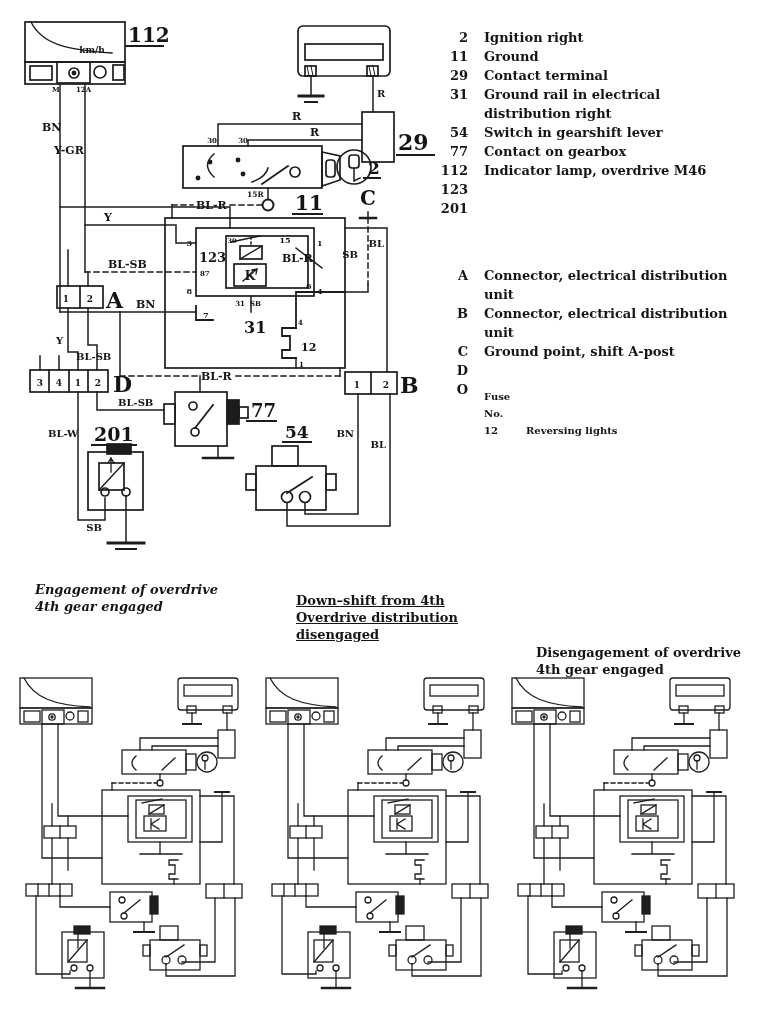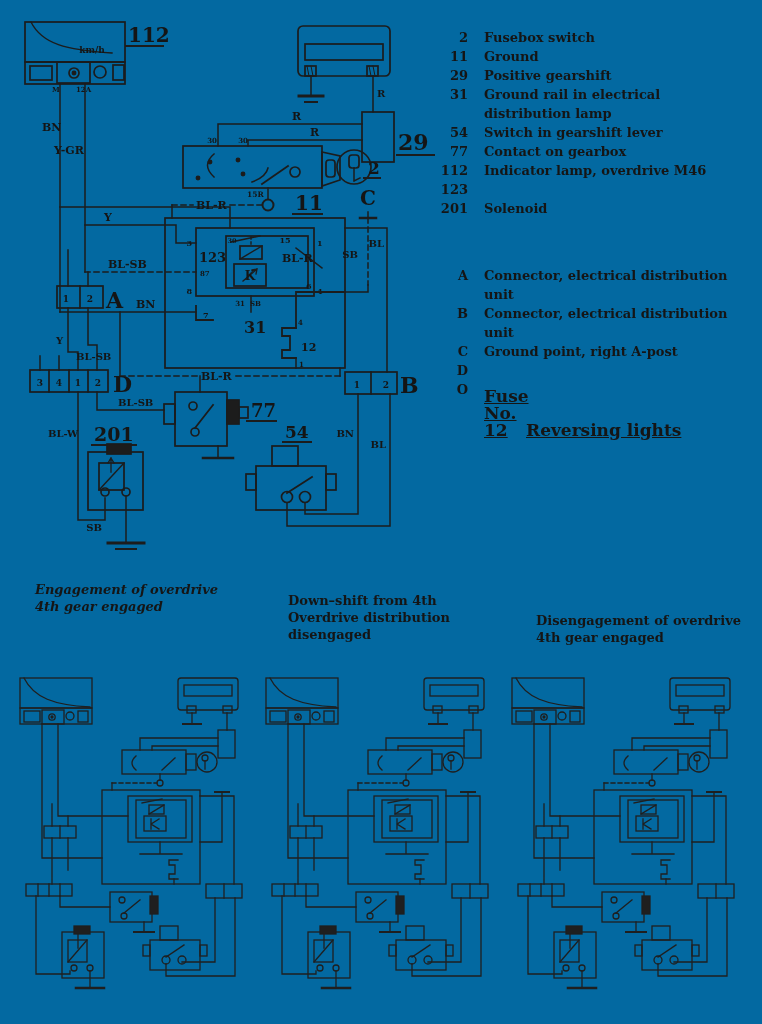--- a/index.html
+++ b/index.html
@@ -1,31 +1,31 @@
 <!DOCTYPE html>
 <html><head>
 <meta charset="utf-8">
 <style>
   html,body{margin:0;padding:0;background:#e8e8e8;}
-  .page{position:relative;width:762px;height:1024px;background:#0369a1;overflow:hidden;
+  .page{position:relative;width:762px;height:1024px;background:#ffffff;overflow:hidden;
         font-family:"DejaVu Serif",serif;color:#151515;}
   svg{position:absolute;left:0;top:0;}
   svg text{font-family:"DejaVu Serif",serif;font-weight:bold;fill:#151515;stroke:none;}
   .legend{position:absolute;left:432px;top:28px;width:326px;font-size:13px;font-weight:bold;line-height:19px;}
   .lrow{display:flex;}
   .lnum{width:36px;text-align:right;padding-right:16px;flex:none;}
   .ldesc{flex:1;}
   .connectors{position:absolute;left:432px;top:266px;width:326px;font-size:13px;font-weight:bold;line-height:19px;}
-  .fuseblock{position:absolute;left:484px;top:388px;font-size:17px;font-weight:bold;line-height:17px;text-decoration:underline;}
+  .fuseblock{position:absolute;left:484px;top:388px;font-size:10px;font-weight:bold;line-height:17px;}
   .frow{display:flex;}
   .fnum{width:42px;flex:none;}
   .caption{position:absolute;font-size:13px;font-weight:bold;line-height:17px;white-space:nowrap;}
   .cap1{left:35px;top:581px;font-style:italic;}
-  .cap2{left:288px;top:592px;}
-  .cap3{left:536px;top:612px;}
+  .cap2{left:296px;top:592px;text-decoration:underline;}
+  .cap3{left:536px;top:644px;}
 </style>
 </head>
 <body>
 
 <div class="page">
 
   <svg width="762" height="590" viewBox="0 0 762 590">
     <g fill="none" stroke="#1c1c1c" stroke-width="1.7" stroke-linecap="square">
 
       <g>
@@ -259,70 +259,69 @@
         <circle cx="305" cy="497" r="5.5"></circle>
         <path d="M287,493 L312,477" stroke-width="1.8"></path>
       </g>
       <text x="285" y="438" font-size="17">54</text>
     </g>
   </svg>
 
   <div class="legend">
     <div class="lrow">
         <span class="lnum">2</span>
-        <span class="ldesc">Fusebox switch</span>
+        <span class="ldesc">Ignition right</span>
       </div>
     <div class="lrow">
         <span class="lnum">11</span>
         <span class="ldesc">Ground</span>
       </div>
     <div class="lrow">
         <span class="lnum">29</span>
-        <span class="ldesc">Positive gearshift</span>
+        <span class="ldesc">Contact terminal</span>
       </div>
     <div class="lrow">
         <span class="lnum">31</span>
         <span class="ldesc">
           <div>Ground rail in electrical</div>
-          <div>distribution lamp</div>
+          <div>distribution right</div>
         </span>
       </div>
     <div class="lrow">
         <span class="lnum">54</span>
         <span class="ldesc">Switch in gearshift lever</span>
       </div>
     <div class="lrow">
         <span class="lnum">77</span>
         <span class="ldesc">Contact on gearbox</span>
       </div>
     <div class="lrow">
         <span class="lnum">112</span>
         <span class="ldesc">Indicator lamp, overdrive M46</span>
       </div>
     <div class="lrow">
         <span class="lnum">123</span>
       </div>
     <div class="lrow">
         <span class="lnum">201</span>
-        <span class="ldesc">Solenoid</span>
       </div>
   </div>
 
   <div class="connectors">
     <div class="lrow">
         <span class="lnum">A</span>
         <span class="ldesc">Connector, electrical distribution unit</span>
       </div>
     <div class="lrow">
         <span class="lnum">B</span>
         <span class="ldesc">Connector, electrical distribution unit</span>
       </div>
     <div class="lrow">
         <span class="lnum">C</span>
-        <span class="ldesc">Ground point, right A-post</span>
+        <span class="ldesc">Ground point, shift A-post</span>
       </div>
     <div class="lrow">
         <span class="lnum">D</span>
       </div>
     <div class="lrow">
         <span class="lnum">O</span>
       </div>
   </div>
 
   <div class="fuseblock">

